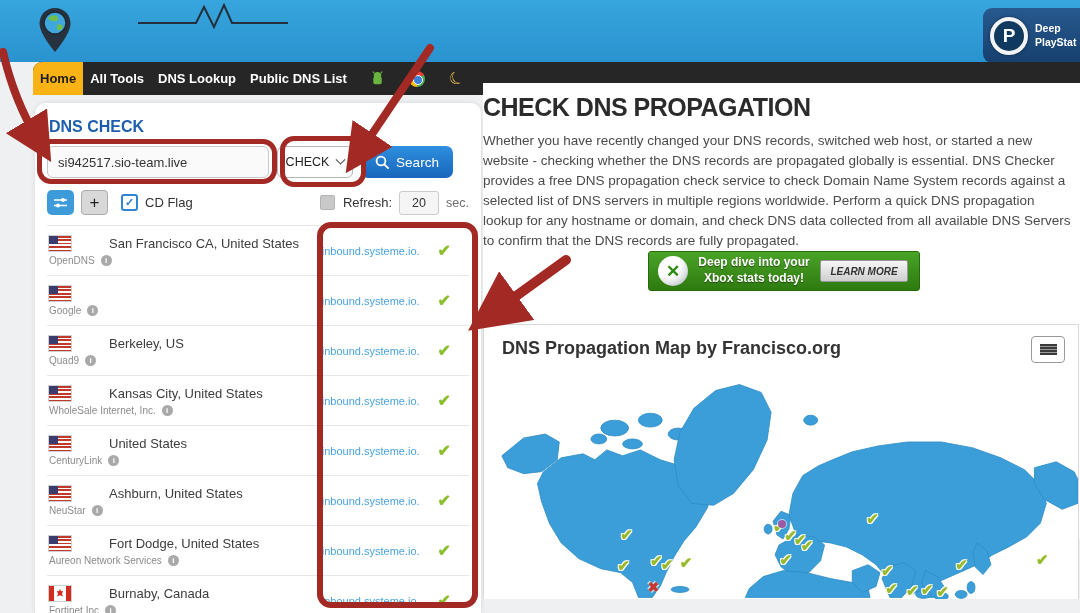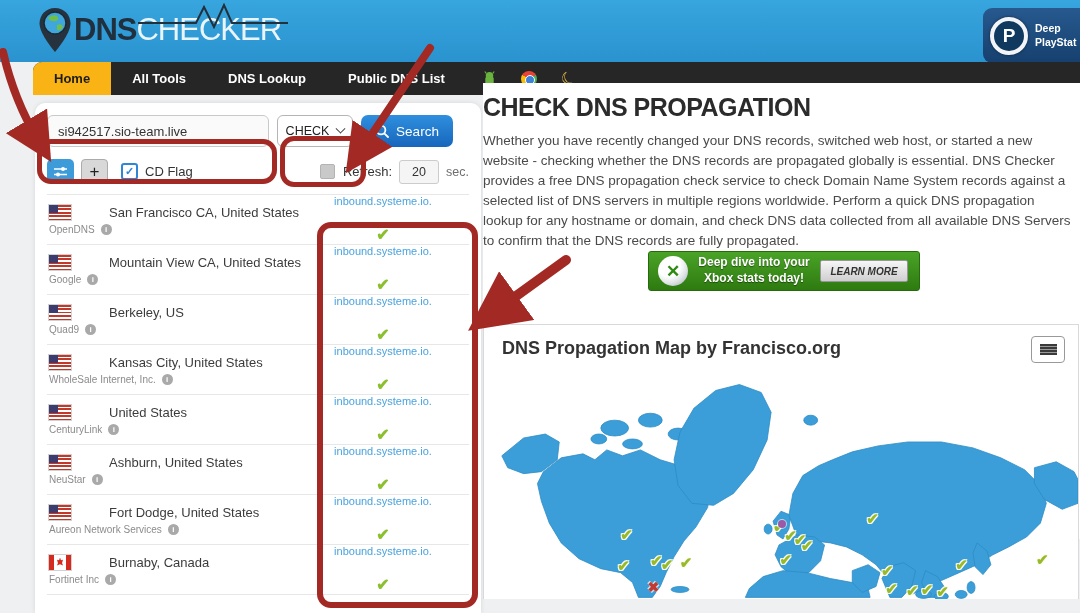--- a/index.html
+++ b/index.html
@@ -21,21 +21,21 @@
            background:linear-gradient(#27598f,#16406e); border-radius:9px 0 0 9px;
            display:flex; align-items:center; gap:7px; padding-left:7px; overflow:hidden; }
   .ps-logo { width:38px; height:38px; flex:none; border-radius:50%; background:#10395f;
              border:4px solid #f2f4f7; box-shadow:0 0 3px rgba(0,0,0,.5);
              color:#fff; font-weight:bold; font-size:19px; display:flex; align-items:center; justify-content:center; }
   .ps-text { color:#fff; font-size:10.5px; font-weight:bold; line-height:1.3; white-space:nowrap; }
 
   
   .nav { position:absolute; left:33px; right:0; top:62px; height:33px; background:#262626;
          border-radius:9px 0 0 0; display:flex; align-items:stretch; }
-  .nav-tab { display:flex; align-items:center; padding:0 21px; font-size:13px; font-weight:bold;
+  .nav-tab { display:flex; align-items:center; padding:0 7px; font-size:13px; font-weight:bold;
              color:#fff; cursor:pointer; }
   .nav-tab.active { background:#f9b314; color:#1d1d1d; border-radius:9px 0 0 0; }
   .nav-icons { display:flex; align-items:center; gap:24px; margin-left:16px; }
   .ic-android { width:15px; height:15px; }
   .ic-chrome { width:16px; height:16px; border-radius:50%; position:relative;
       background:conic-gradient(from -60deg,#ea4335 0 120deg,#4caf50 120deg 240deg,#fbbc05 240deg 360deg); }
   .ic-chrome::after { content:""; position:absolute; left:4px; top:4px; width:8px; height:8px;
       border-radius:50%; background:#3b82d8; border:1.5px solid #fff; }
   .ic-moon { color:#f2c445; font-size:17px; line-height:1; transform:rotate(-25deg); }
 
@@ -83,21 +83,21 @@
   .info { width:11px; height:11px; border-radius:50%; background:#a9a9a9; display:inline-flex;
           align-items:center; justify-content:center; cursor:pointer; }
   .info::after { content:"i"; color:#fff; font-size:8px; font-weight:bold; }
   .flag { width:22px; height:15px; display:inline-block; position:relative; flex:none;
           box-shadow:0 0 0 1px rgba(0,0,0,.18); }
   .flag.us { background:repeating-linear-gradient(180deg,#c0392b 0 1.7px,#fff 1.7px 3.4px); }
   .flag.us .fin { position:absolute; left:0; top:0; width:9px; height:8px; background:#3c3b6e; }
   .flag.ca { background:linear-gradient(90deg,#d52b1e 0 5px,#fff 5px 17px,#d52b1e 17px 22px); }
   .flag.ca .fin { position:absolute; left:8px; top:3px; width:6px; height:8px; background:#d52b1e;
       clip-path:polygon(50% 0,66% 34%,100% 28%,84% 68%,100% 100%,50% 84%,0 100%,16% 68%,0 28%,34% 34%); }
-  .sright { display:flex; align-items:center; gap:18px; width:152px; justify-content:flex-end; padding-right:16px;flex-direction:column; }
+  .sright { display:flex; align-items:center; gap:18px; width:152px; justify-content:flex-end; padding-right:16px; }
   .res { color:#4aa3df; font-size:11px; text-decoration:none; cursor:pointer; }
   .ok { color:#8bbf2e; font-size:16px; font-weight:bold; text-shadow:0 1px 0 #fff; }
 
   
   .right-panel { position:absolute; left:483px; top:83px; width:597px; height:456px; background:#fff; }
   .main-heading { font-size:25px; font-weight:bold; color:#2b2b2b; letter-spacing:-0.5px; margin:10px 0 0 0; }
   .main-para { margin-top:9px; width:592px; font-size:13.5px; line-height:20px; color:#4a4a4a; }
   .ad-banner { position:absolute; left:165px; top:168px; width:272px; height:40px;
                background:linear-gradient(#4aa327,#2e7a10); border:1px solid #256b0b; border-radius:3px;
                display:flex; align-items:center; cursor:pointer; }
@@ -142,23 +142,20 @@
 
   <div class="header">
     <div class="logo">
       <svg class="pin" viewBox="0 0 34 46">
         <path d="M17 1 C8 1 1.5 8 1.5 16.5 C1.5 27 17 45 17 45 C17 45 32.5 27 32.5 16.5 C32.5 8 26 1 17 1 Z" fill="#26333f"></path>
         <circle cx="17" cy="16" r="11" fill="#3fa7dd"></circle>
         <path d="M10 11 Q14 7 19 9 Q22 12 18 14 Q13 15 10 11 Z" fill="#6fbf4a"></path>
         <path d="M19 18 Q24 16 25 20 Q23 24 19 23 Z" fill="#6fbf4a"></path>
         <circle cx="17" cy="16" r="11" fill="none" stroke="#1d2a35" stroke-width="1.5"></circle>
       </svg>
-      <div class="logo-text">
-        <span class="logo-dns">DNS</span><span class="logo-checker">CHECKER</span>
-      </div>
       <svg class="ekg" width="180" height="26" viewBox="0 0 180 26">
         <polyline points="0,20 58,20 66,4 76,24 86,2 94,20 150,20" fill="none" stroke="#22303c" stroke-width="2"></polyline>
       </svg>
     </div>
     <div class="ps-ad">
       <div class="ps-logo">P</div>
       <div class="ps-text">
         <div>Deep</div>
         <div>PlayStat</div>
       </div>
@@ -176,20 +173,21 @@
         <rect x="3.5" y="6" width="9" height="8" rx="2" fill="#69b33e"></rect>
         <line x1="4.5" y1="2.5" x2="3" y2="0.5" stroke="#69b33e" stroke-width="1.2"></line>
         <line x1="11.5" y1="2.5" x2="13" y2="0.5" stroke="#69b33e" stroke-width="1.2"></line>
       </svg>
       <span class="ic-chrome"></span>
       <span class="ic-moon">☾</span>
     </div>
   </div>
 
   <div class="left-card">
+    <div class="panel-title">DNS CHECK</div>
     <div class="search-row">
       <input class="domain-input" type="text" value="si942517.sio-team.live" style="">
       <div class="type-select">
         <span>CHECK</span>
         <span class="chev"></span>
       </div>
       <button class="search-btn">
         <svg width="14" height="14" viewBox="0 0 14 14">
           <circle cx="6" cy="6" r="4.4" fill="none" stroke="#fff" stroke-width="1.8"></circle>
           <line x1="9.3" y1="9.3" x2="13" y2="13" stroke="#fff" stroke-width="1.8" stroke-linecap="round"></line>
@@ -233,21 +231,20 @@
             <a class="res">inbound.systeme.io.</a>
             <span class="ok">✔</span>
           </div>
         </div>
         <div class="srow">
           <div class="sleft">
             <div class="loc-line">
               <span class="flag us">
                 <span class="fin"></span>
               </span>
-              <span class="loc">Mountain View CA, United States</span>
             </div>
             <div class="prov-line">
               <span class="prov">Google</span>
               <span class="info"></span>
             </div>
           </div>
           <div class="sright">
             <a class="res">inbound.systeme.io.</a>
             <span class="ok">✔</span>
           </div>

